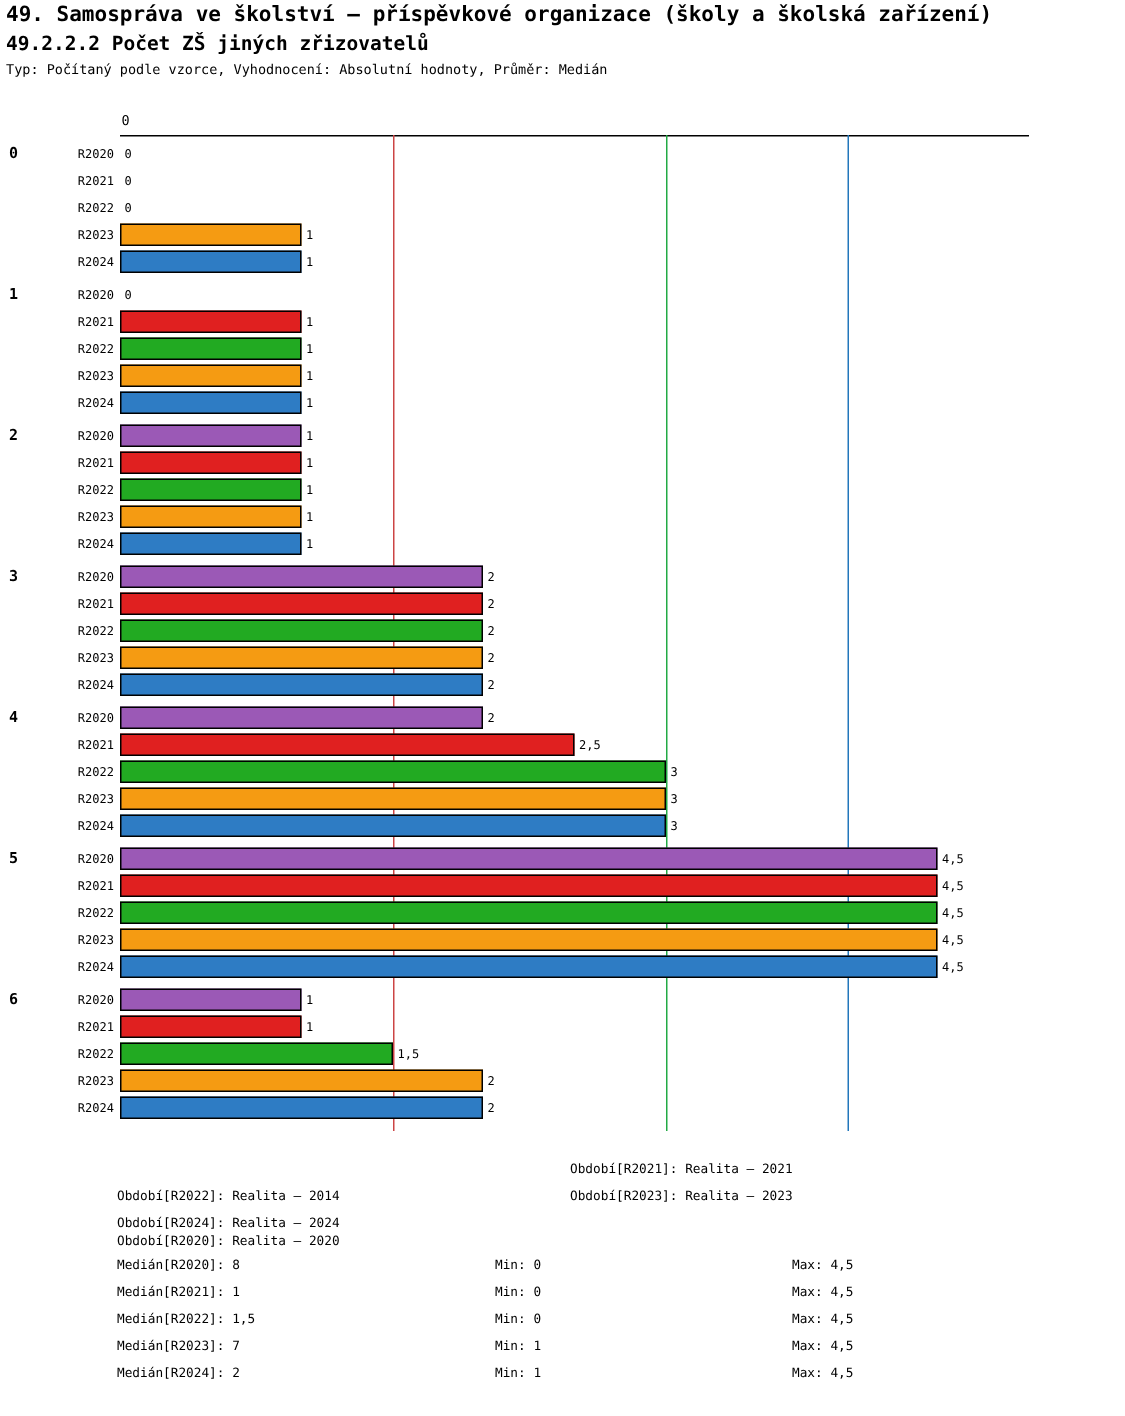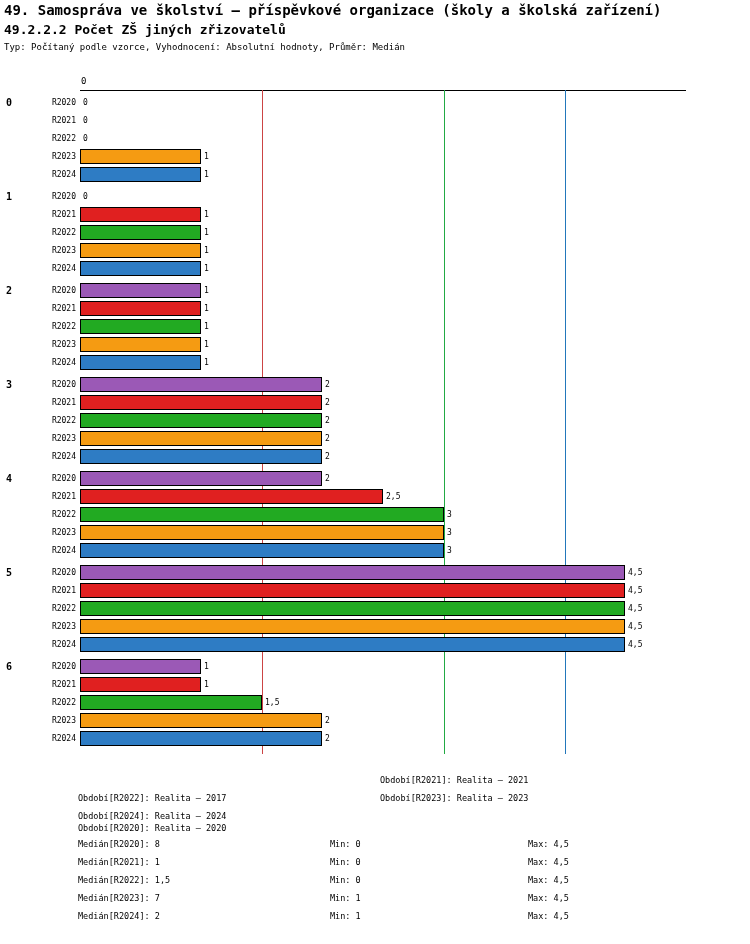--- a/index.html
+++ b/index.html
@@ -221,21 +221,21 @@
     <div class="bar" style="left: 80px; top: 653px; width: 242px; height: 15px; background: rgb(245, 155, 18);"></div>
     <div class="bar-value" style="left: 325px; top: 656px;">2</div>
     <div class="row-label" style="left: 20px; width: 56px; top: 674px;">R2024</div>
     <div class="bar" style="left: 80px; top: 671px; width: 242px; height: 15px; background: rgb(46, 124, 196);"></div>
     <div class="bar-value" style="left: 325px; top: 674px;">2</div>
   </div>
 
 <div id="legend">
     <div class="legend-item" style="left: 78px; top: 0px; margin-top: 48px;">Období[R2020]: Realita – 2020</div>
     <div class="legend-item" style="left: 380px; top: 0px;">Období[R2021]: Realita – 2021</div>
-    <div class="legend-item" style="left: 78px; top: 18px;">Období[R2022]: Realita – 2017</div>
+    <div class="legend-item" style="left: 78px; top: 18px;">Období[R2022]: Realita – 2014</div>
     <div class="legend-item" style="left: 380px; top: 18px;">Období[R2023]: Realita – 2023</div>
     <div class="legend-item" style="left: 78px; top: 36px;">Období[R2024]: Realita – 2024</div>
     <div class="stat-row" style="left: 78px; top: 64px;">Medián[R2020]: 8</div>
     <div class="stat-row" style="left: 330px; top: 64px;">Min: 0</div>
     <div class="stat-row" style="left: 528px; top: 64px;">Max: 4,5</div>
     <div class="stat-row" style="left: 78px; top: 82px;">Medián[R2021]: 1</div>
     <div class="stat-row" style="left: 330px; top: 82px;">Min: 0</div>
     <div class="stat-row" style="left: 528px; top: 82px;">Max: 4,5</div>
     <div class="stat-row" style="left: 78px; top: 100px;">Medián[R2022]: 1,5</div>
     <div class="stat-row" style="left: 330px; top: 100px;">Min: 0</div>

